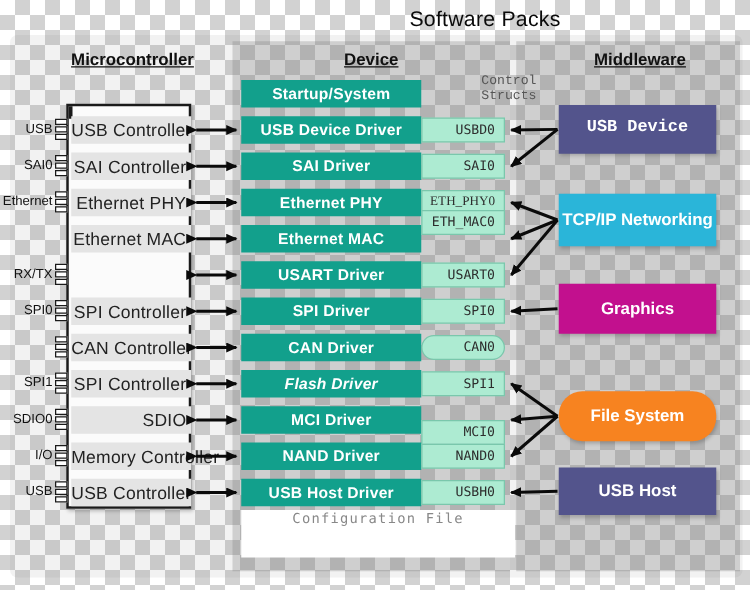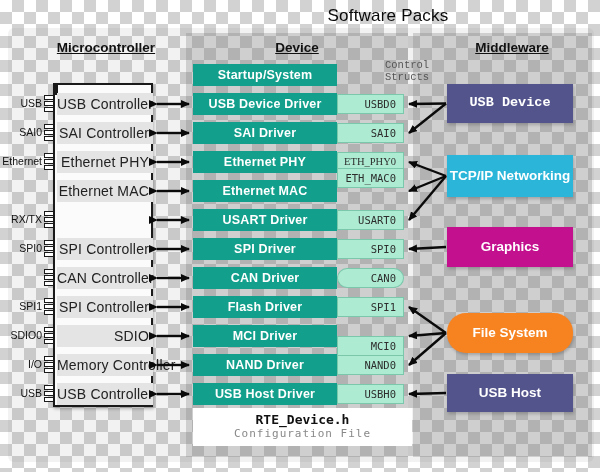--- a/index.html
+++ b/index.html
@@ -111,39 +111,38 @@
       <div class="abs drv" style="top: 151px; background: rgb(18, 160, 140);">Ethernet PHY</div>
       <div class="abs cstruct" style="top: 152px; background: rgb(173, 235, 210); font-family: Liberation Serif, serif;">ETH_PHY0</div>
       <div class="abs drv" style="top: 180px; background: rgb(18, 160, 140);">Ethernet MAC</div>
       <div class="abs cstruct" style="top: 168px; background: rgb(173, 235, 210);">ETH_MAC0</div>
       <div class="abs drv" style="top: 209px; background: rgb(18, 160, 140);">USART Driver</div>
       <div class="abs cstruct" style="top: 210px; background: rgb(173, 235, 210);">USART0</div>
       <div class="abs drv" style="top: 238px; background: rgb(18, 160, 140);">SPI Driver</div>
       <div class="abs cstruct" style="top: 239px; background: rgb(173, 235, 210);">SPI0</div>
       <div class="abs drv" style="top: 267px; background: rgb(18, 160, 140);">CAN Driver</div>
       <div class="abs cstruct" style="top: 268px; background: rgb(173, 235, 210); border-radius: 10px;">CAN0</div>
-      <div class="abs drv" style="top: 296px; background: rgb(18, 160, 140);">Flash Driver</div>
+      <div class="abs drv" style="top: 296px; background: rgb(18, 160, 140); font-style: italic;">Flash Driver</div>
       <div class="abs cstruct" style="top: 297px; background: rgb(173, 235, 210);">SPI1</div>
       <div class="abs drv" style="top: 325px; background: rgb(18, 160, 140);">MCI Driver</div>
       <div class="abs cstruct" style="top: 336px; background: rgb(173, 235, 210);">MCI0</div>
       <div class="abs drv" style="top: 354px; background: rgb(18, 160, 140);">NAND Driver</div>
       <div class="abs cstruct" style="top: 355px; background: rgb(173, 235, 210);">NAND0</div>
       <div class="abs drv" style="top: 383px; background: rgb(18, 160, 140);">USB Host Driver</div>
       <div class="abs cstruct" style="top: 384px; background: rgb(173, 235, 210);">USBH0</div>
     </div>
   <div id="middleware-layer">
       <div class="abs mw-box" style="top: 84px; height: 39px; background: rgb(83, 84, 140); font-family: Liberation Mono, monospace;">USB Device</div>
       <div class="abs mw-box" style="top: 155px; height: 42px; background: rgb(42, 181, 217);">TCP/IP Networking</div>
       <div class="abs mw-box" style="top: 227px; height: 40px; background: rgb(194, 16, 142);">Graphics</div>
       <div class="abs mw-box" style="top: 313px; height: 40px; background: rgb(247, 131, 32); border-radius: 19px;">File System</div>
       <div class="abs mw-box" style="top: 374px; height: 38px; background: rgb(83, 84, 140);">USB Host</div>
     </div>
 
   <div class="abs" id="rte-box">
-    <div id="rte-title">RTE_Device.h</div>
     <div id="rte-sub">Configuration File</div>
   </div>
 
   <svg class="abs" id="arrows" viewBox="0 0 600 472" xmlns="http://www.w3.org/2000/svg">
     <defs>
       <marker id="ah" markerUnits="userSpaceOnUse" markerWidth="11" markerHeight="10" refX="8" refY="4" orient="auto">
         <path d="M0,0 L9,4 L0,8 Z" fill="#0a0a0a"></path>
       </marker>
     </defs>
     <g id="arrow-group" stroke="#0a0a0a" stroke-width="2.4">

